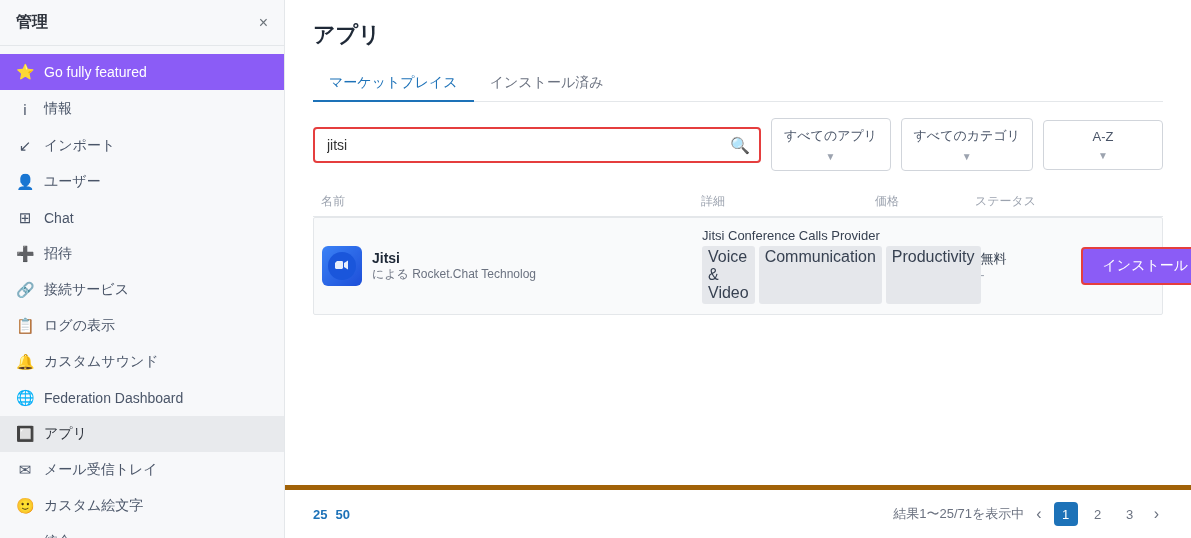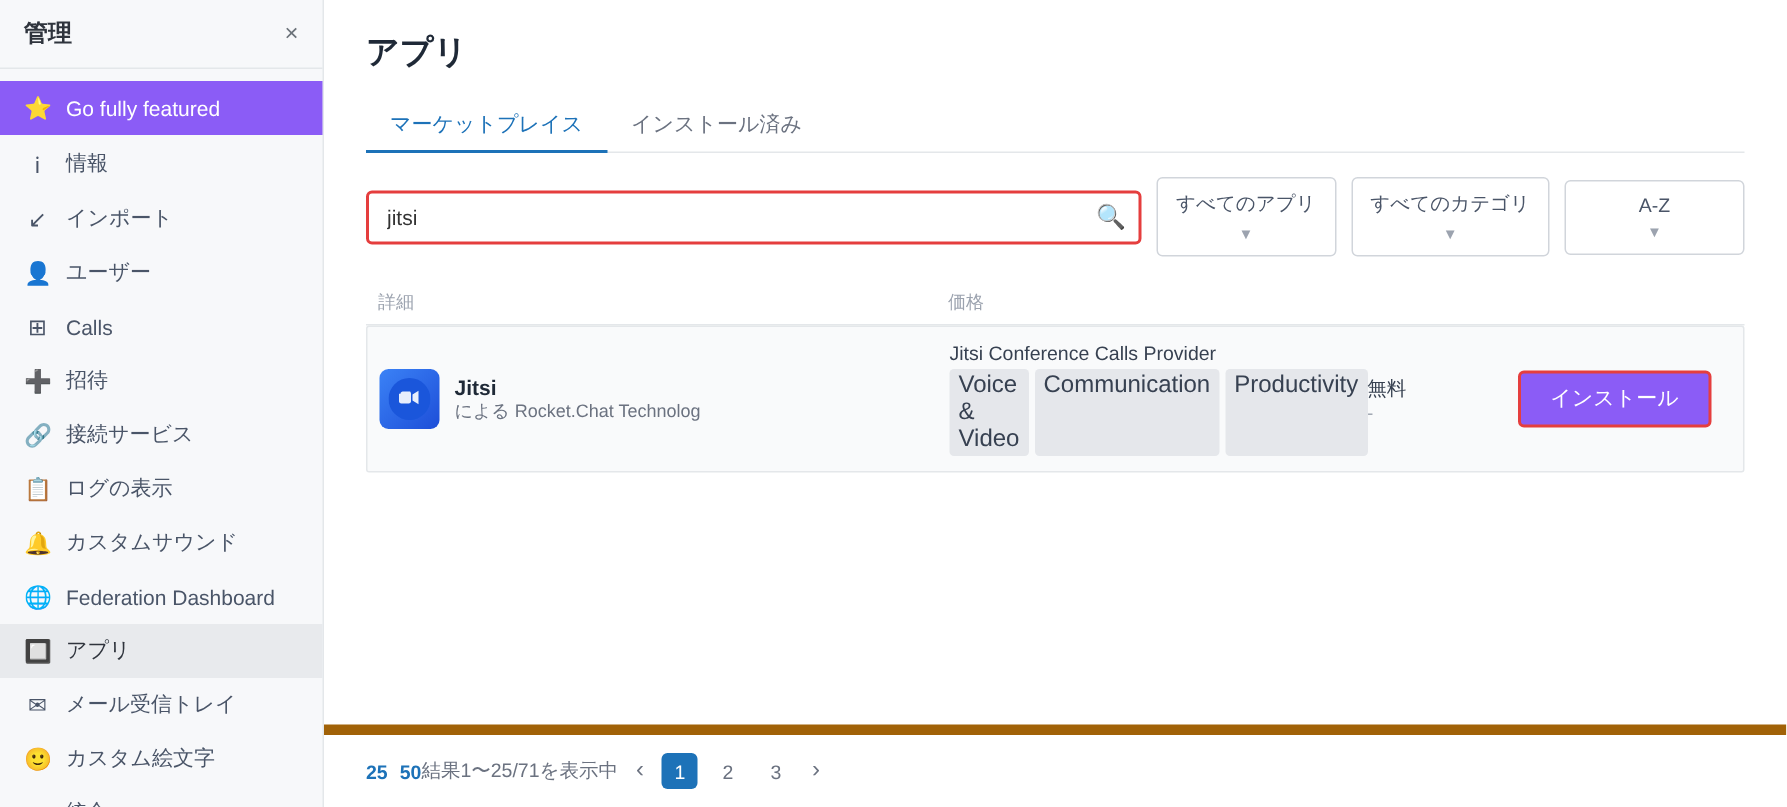--- a/index.html
+++ b/index.html
@@ -1,19 +1,19 @@
 <!DOCTYPE html>
 <html><head>
   <meta charset="utf-8">
   <style>
     * { box-sizing: border-box; margin: 0; padding: 0; }
     body { font-family: -apple-system, BlinkMacSystemFont, 'Segoe UI', sans-serif; font-size: 14px; color: #333; display: flex; height: 538px; overflow: hidden; background: #fff; }
 
     
-    .sidebar { width: 216px; background: #f7f8fa; border-right: 1px solid #e4e7ea; display: flex; flex-direction: column; flex-shrink: 0; }
+    .sidebar { width: 285px; background: #f7f8fa; border-right: 1px solid #e4e7ea; display: flex; flex-direction: column; flex-shrink: 0; }
     .sidebar-header { display: flex; align-items: center; justify-content: space-between; padding: 12px 16px; border-bottom: 1px solid #e4e7ea; }
     .sidebar-title { font-size: 16px; font-weight: 600; color: #2f343d; }
     .sidebar-close { cursor: pointer; color: #6c737a; font-size: 16px; background: none; border: none; }
     .sidebar-items { flex: 1; overflow-y: auto; padding: 8px 0; }
     .sidebar-item { display: flex; align-items: center; padding: 9px 16px; cursor: pointer; color: #4a5568; font-size: 14px; gap: 10px; }
     .sidebar-item.active { background: #e8eaed; color: #2f343d; }
     .sidebar-item.featured { background: #8b5cf6; color: #fff; }
     .sidebar-item .item-icon { width: 18px; text-align: center; font-size: 15px; flex-shrink: 0; }
 
     
@@ -42,21 +42,21 @@
     .app-name { font-weight: 600; font-size: 14px; color: #1f2937; }
     .app-by { font-size: 12px; color: #6b7280; }
     .app-desc { font-size: 13px; color: #374151; }
     .app-tags { display: flex; gap: 4px; margin-top: 3px; }
     .tag { font-size: 16px; background: #e5e7eb; color: #374151; padding: 2px 6px; border-radius: 3px; }
     .price { font-size: 13px; color: #374151; }
     .price-sub { font-size: 12px; color: #9ca3af; }
     .install-btn { background: #8b5cf6; color: white; border: 2px solid #e53e3e; border-radius: 4px; padding: 8px 20px; font-size: 14px; cursor: pointer; font-weight: 500; }
 
     
-    .pagination-bar { display: flex; align-items: center; padding: 12px 28px; border-top: 7px solid #a16207; margin-top: auto; }
+    .pagination-bar { display: flex; align-items: center; justify-content: space-between; padding: 12px 28px; border-top: 5px solid #a16207; margin-top: auto; }
     .per-page { display: flex; align-items: center; gap: 8px; font-size: 13px; color: #6b7280; }
     .per-page-num { font-weight: 600; color: #1d72b8; cursor: pointer; }
     .pagination-right { display: flex; align-items: center; gap: 8px; font-size: 13px; color: #6b7280; }
     .page-num { width: 24px; height: 24px; display: flex; align-items: center; justify-content: center; border-radius: 4px; cursor: pointer; font-size: 13px; }
     .page-num.active { background: #1d72b8; color: white; }
     .page-nav { cursor: pointer; color: #6b7280; font-size: 16px; padding: 2px 4px; }
   </style>
 </head>
 <body>
 
@@ -77,21 +77,21 @@
       <div class="sidebar-item">
         <span class="item-icon">↙</span>
         <span>インポート</span>
       </div>
       <div class="sidebar-item">
         <span class="item-icon">👤</span>
         <span>ユーザー</span>
       </div>
       <div class="sidebar-item">
         <span class="item-icon">⊞</span>
-        <span>Calls</span>
+        <span>Chat</span>
       </div>
       <div class="sidebar-item">
         <span class="item-icon">➕</span>
         <span>招待</span>
       </div>
       <div class="sidebar-item">
         <span class="item-icon">🔗</span>
         <span>接続サービス</span>
       </div>
       <div class="sidebar-item">
@@ -149,22 +149,24 @@
         <span>すべてのカテゴリ</span>
         <span class="chevron">▼</span>
       </button>
       <button class="filter-btn">
         <span>A-Z</span>
         <span class="chevron">▼</span>
       </button>
     </div>
 
     <div class="table-header">
+      <span>名前</span>
       <span>詳細</span>
       <span>価格</span>
+      <span>ステータス</span>
     </div>
 
     <div class="table-row">
       <div class="app-info">
         <div class="app-icon">
           <svg width="28" height="28" viewBox="0 0 28 28" fill="none">
             <circle cx="14" cy="14" r="14" fill="#1a56db"></circle>
             <path d="M8 10.5C8 9.67 8.67 9 9.5 9h5C14.33 9 15 9.67 15 10.5v5c0 .83-.67 1.5-1.5 1.5h-5C7.67 17 7 16.33 7 15.5v-5z" fill="white" opacity="0.9"></path>
             <path d="M16 11l4-2.5v9L16 15v-4z" fill="white" opacity="0.9"></path>
           </svg>

